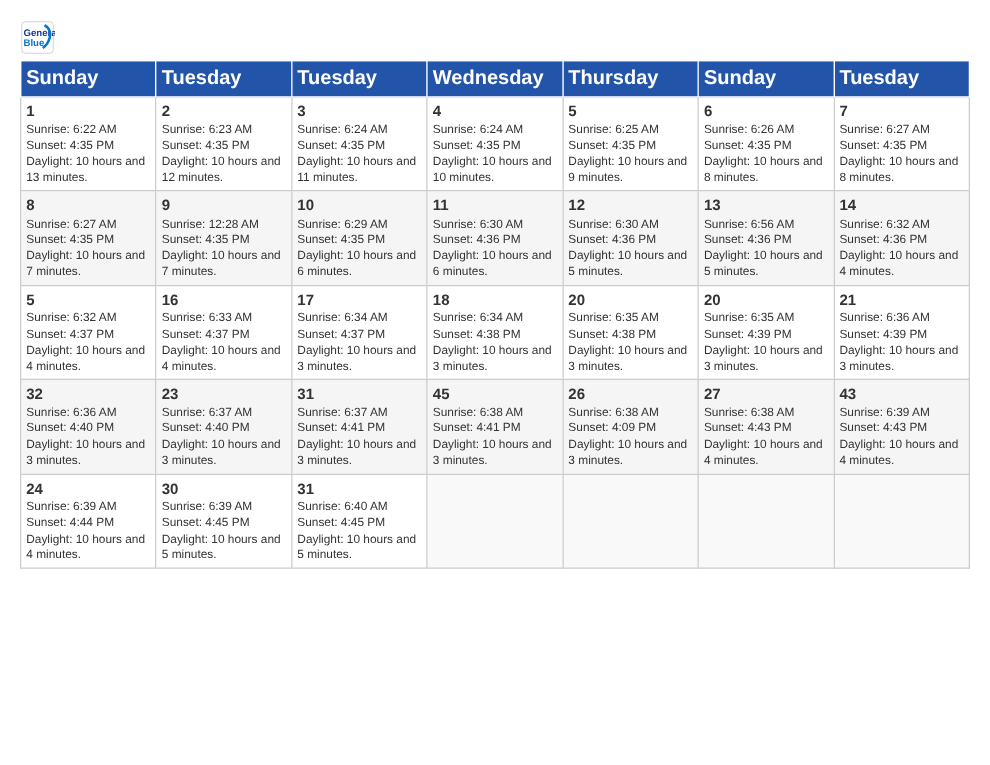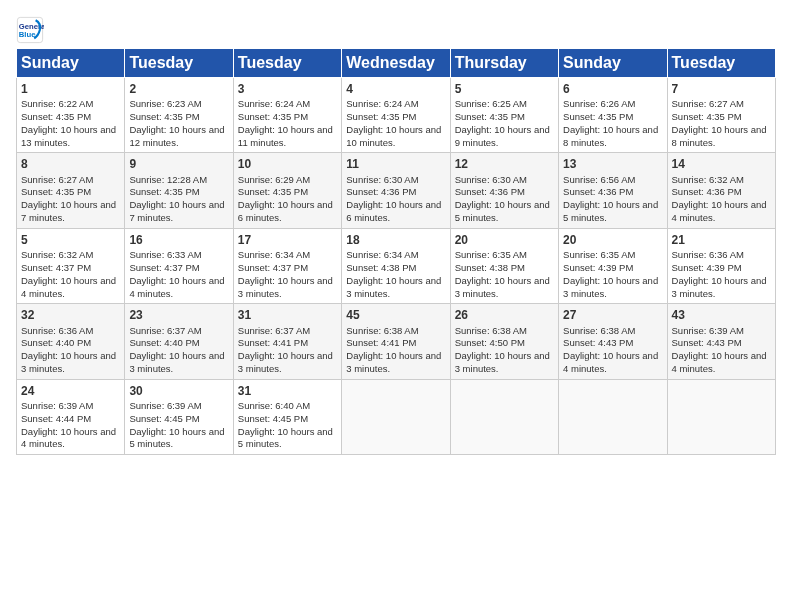--- a/index.html
+++ b/index.html
@@ -140,21 +140,21 @@
           <td><span class="day-number">18</span><span>Sunrise: 6:34 AM</span><br><span>Sunset: 4:38 PM</span><br><span>Daylight: 10 hours and 3 minutes.</span></td>
           <td><span class="day-number">20</span><span>Sunrise: 6:35 AM</span><br><span>Sunset: 4:38 PM</span><br><span>Daylight: 10 hours and 3 minutes.</span></td>
           <td><span class="day-number">20</span><span>Sunrise: 6:35 AM</span><br><span>Sunset: 4:39 PM</span><br><span>Daylight: 10 hours and 3 minutes.</span></td>
           <td><span class="day-number">21</span><span>Sunrise: 6:36 AM</span><br><span>Sunset: 4:39 PM</span><br><span>Daylight: 10 hours and 3 minutes.</span></td>
         </tr>
         <tr>
           <td><span class="day-number">32</span><span>Sunrise: 6:36 AM</span><br><span>Sunset: 4:40 PM</span><br><span>Daylight: 10 hours and 3 minutes.</span></td>
           <td><span class="day-number">23</span><span>Sunrise: 6:37 AM</span><br><span>Sunset: 4:40 PM</span><br><span>Daylight: 10 hours and 3 minutes.</span></td>
           <td><span class="day-number">31</span><span>Sunrise: 6:37 AM</span><br><span>Sunset: 4:41 PM</span><br><span>Daylight: 10 hours and 3 minutes.</span></td>
           <td><span class="day-number">45</span><span>Sunrise: 6:38 AM</span><br><span>Sunset: 4:41 PM</span><br><span>Daylight: 10 hours and 3 minutes.</span></td>
-          <td><span class="day-number">26</span><span>Sunrise: 6:38 AM</span><br><span>Sunset: 4:50 PM</span><br><span>Daylight: 10 hours and 3 minutes.</span></td>
+          <td><span class="day-number">26</span><span>Sunrise: 6:38 AM</span><br><span>Sunset: 4:09 PM</span><br><span>Daylight: 10 hours and 3 minutes.</span></td>
           <td><span class="day-number">27</span><span>Sunrise: 6:38 AM</span><br><span>Sunset: 4:43 PM</span><br><span>Daylight: 10 hours and 4 minutes.</span></td>
           <td><span class="day-number">43</span><span>Sunrise: 6:39 AM</span><br><span>Sunset: 4:43 PM</span><br><span>Daylight: 10 hours and 4 minutes.</span></td>
         </tr>
         <tr>
           <td><span class="day-number">24</span><span>Sunrise: 6:39 AM</span><br><span>Sunset: 4:44 PM</span><br><span>Daylight: 10 hours and 4 minutes.</span></td>
           <td><span class="day-number">30</span><span>Sunrise: 6:39 AM</span><br><span>Sunset: 4:45 PM</span><br><span>Daylight: 10 hours and 5 minutes.</span></td>
           <td><span class="day-number">31</span><span>Sunrise: 6:40 AM</span><br><span>Sunset: 4:45 PM</span><br><span>Daylight: 10 hours and 5 minutes.</span></td>
           <td class="empty-cell"></td>
           <td class="empty-cell"></td>
           <td class="empty-cell"></td>

